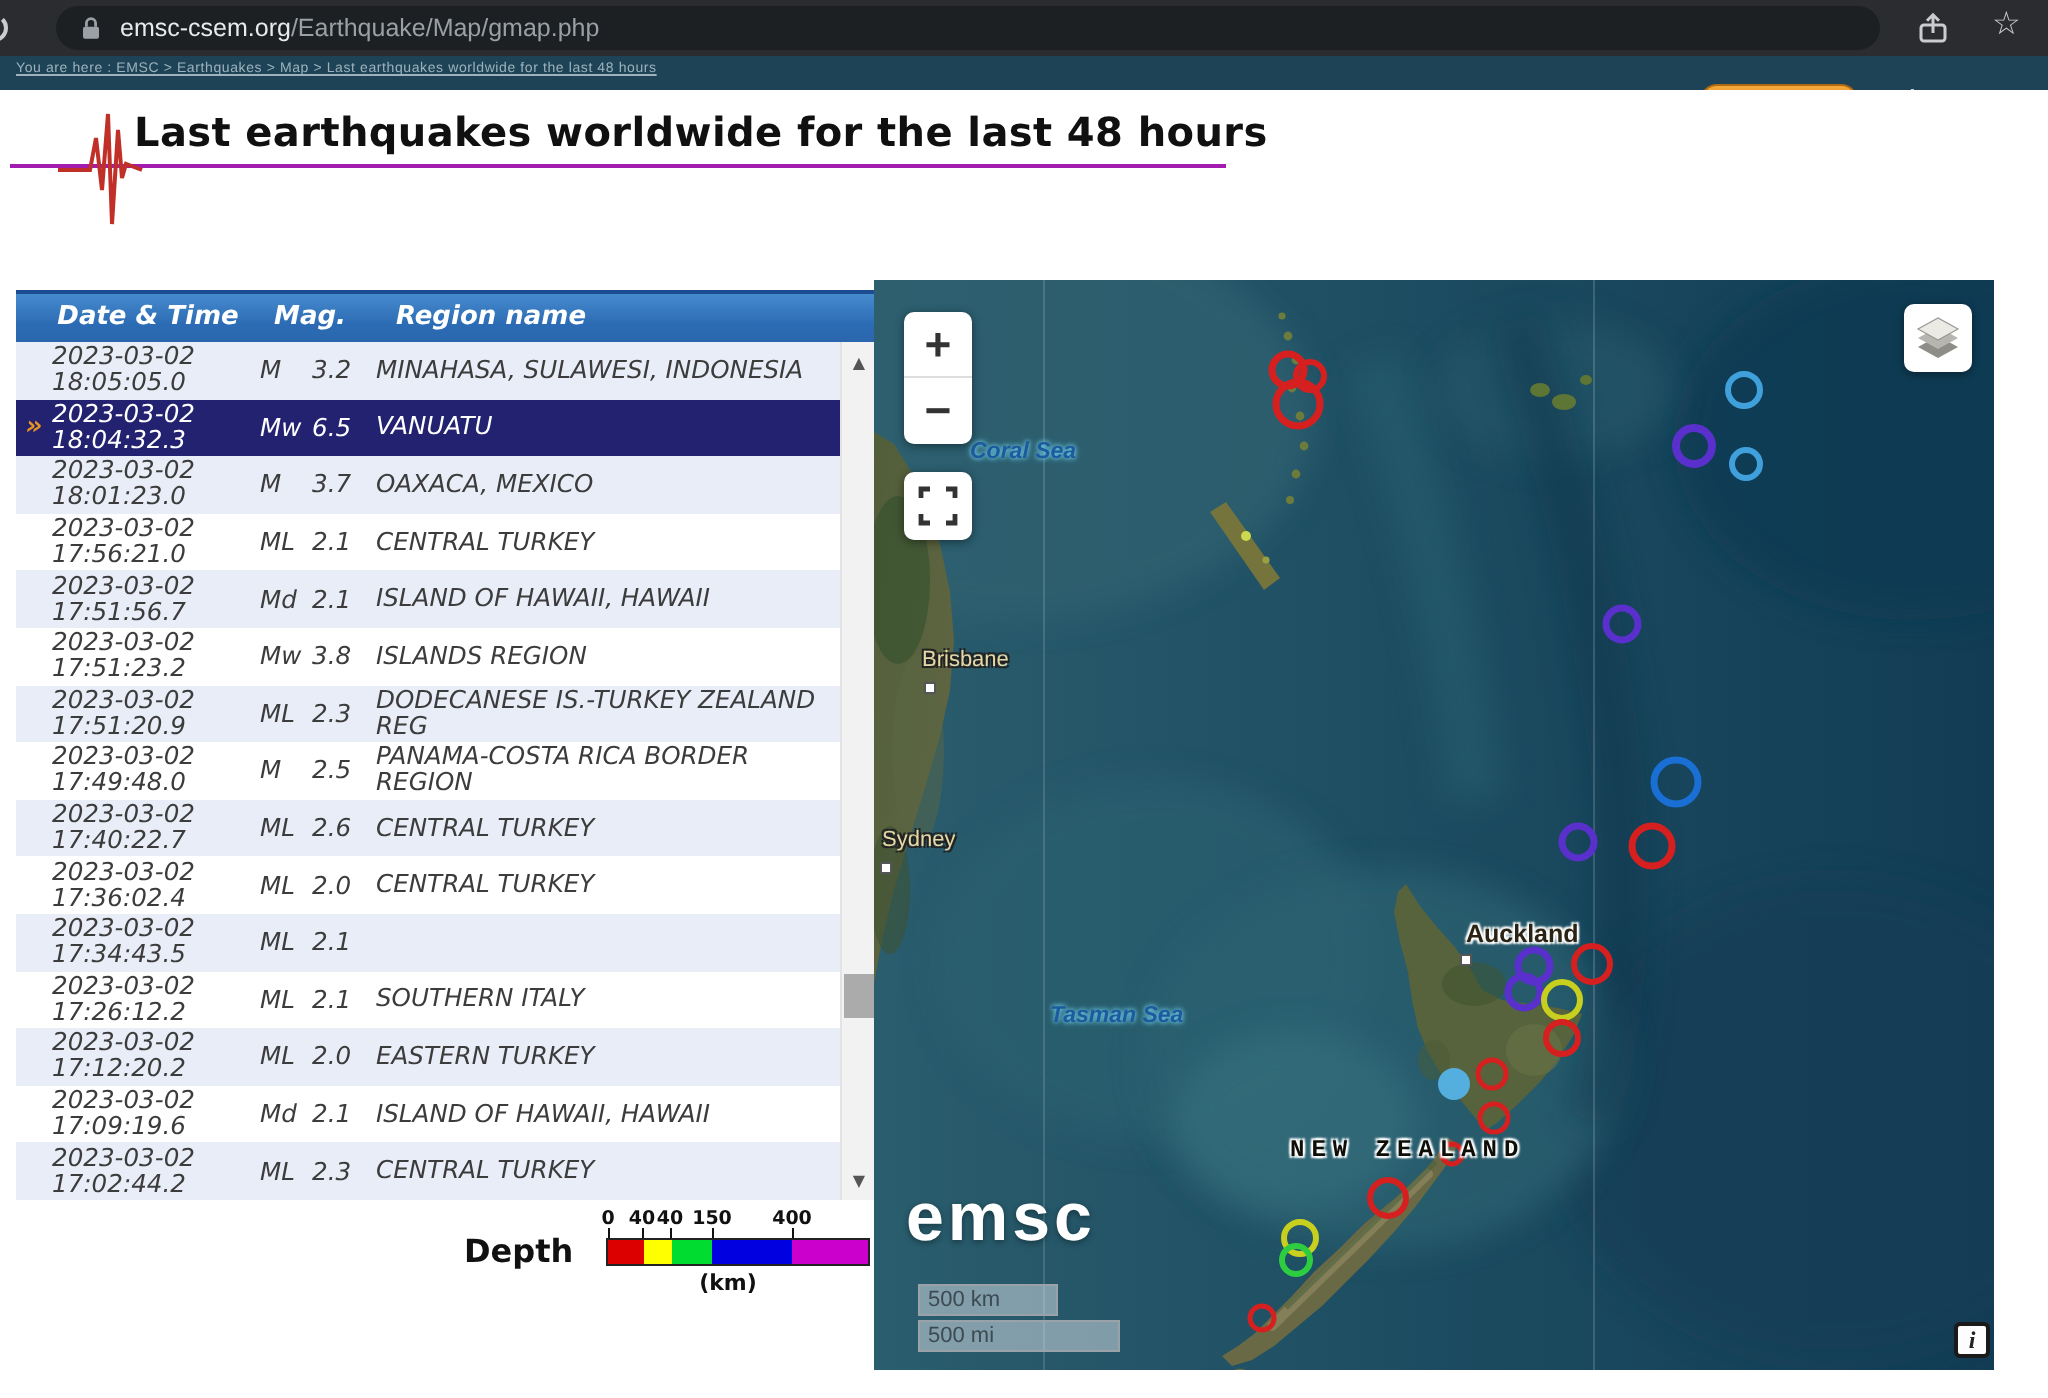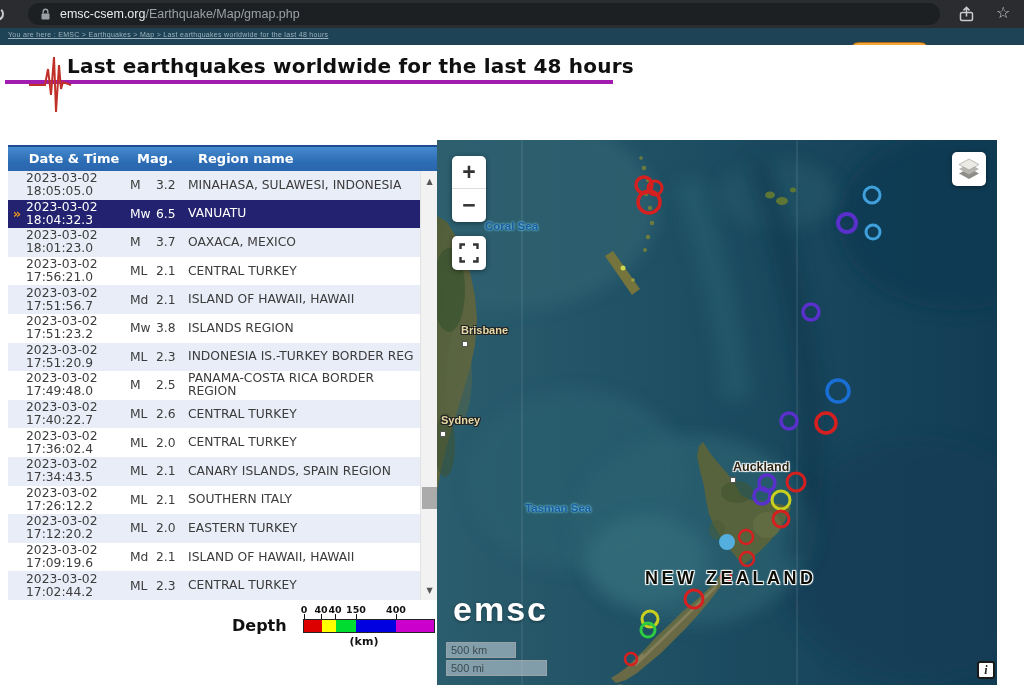--- a/index.html
+++ b/index.html
@@ -27,28 +27,28 @@
                 text-decoration:underline; letter-spacing:.3px; }
   .nav-right { display:flex; align-items:flex-start; gap:17px; margin-top:15px; }
   .sponsors { font-size:10px; color:#b9c6ce; margin-top:2px; white-space:nowrap; }
   .sponsor-name { font-size:11px; font-weight:bold; color:#eef3f6; margin-top:1px; letter-spacing:.5px;}
   .donate-btn { background:linear-gradient(#f5a93c,#d9820f); border:1px solid #b06a10; color:#3a2404;
        font-size:11px; font-weight:bold; padding:1px 20px 2px; border-radius:10px; margin-top:-1px; }
   .about { font-size:11.5px; font-weight:bold; color:#f2f6f8; margin-top:1px; white-space:nowrap;text-align:right; }
 
   
   .title-wrap { position:absolute; left:5px; top:54px; width:608px; height:30px;
-                border-bottom:4px solid #a21caf; }
+                border-bottom:2px solid #a21caf; }
   .title-wrap h1 { position:absolute; left:62px; top:0; font-size:20px; font-weight:bold; color:#101010;
                    font-family:"DejaVu Sans", sans-serif; white-space:nowrap; letter-spacing:.2px; }
   .seismo { position:absolute; left:24px; top:1px; overflow:visible; }
 
   
   .table-panel { position:absolute; left:8px; top:145px; width:429px; height:455px;
-                 font-family:"DejaVu Sans", sans-serif; }
+                 font-family:"DejaVu Sans", sans-serif;font-style:italic; }
   .thead { height:26px; display:flex; align-items:center; color:#fff; font-weight:bold; font-size:13px;
            background:linear-gradient(#4a8fd2, #2c6cb4 65%, #2a66ae);
            box-shadow: inset 0 2px 0 #1c4d92; }
   .h-mark { width:18px; } .h-date { width:96px; text-align:center; }
   .h-mag { width:66px; text-align:center; } .h-region { flex:1; padding-left:10px; }
   .tbody { position:relative; height:429px; }
   .rows { position:absolute; left:0; top:0; width:412px; }
   .trow { height:28.6px; display:flex; align-items:center; font-size:12.3px; color:#3c3c3c;
           background:#fff; cursor:pointer; }
   .trow.alt { background:#e9edf8; }
@@ -76,46 +76,46 @@
   .tick-label { position:absolute; top:0; transform:translateX(-50%); font-size:9.5px; font-weight:bold; color:#111; }
   .tick-mark { position:absolute; top:10px; width:1px; height:5px; background:#111; }
   .legend-unit { position:absolute; left:356px; top:31px; transform:translateX(-50%);
                  font-size:11px; font-weight:bold; color:#111; }
 
   
   .map { position:absolute; left:437px; top:140px; width:560px; height:545px; overflow:hidden;
          background:#16455c; }
   .map svg.base { position:absolute; left:0; top:0; }
 
-  .sea-label { position:absolute; font-size:11.5px; font-weight:bold; color:#1d5a9e;
+  .sea-label { position:absolute; font-size:11.5px; font-weight:bold; font-style:italic; color:#1d5a9e;
        text-shadow:0 0 3px #69c4de, 0 0 2px #69c4de; white-space:nowrap; }
-  .city-label { position:absolute; font-size:11px; font-weight:bold; color:#e6d9a8; white-space:nowrap;
+  .city-label { position:absolute; font-size:11px; font-weight:normal; color:#e6d9a8; white-space:nowrap;
        text-shadow:-1px -1px 0 #222, 1px -1px 0 #222, -1px 1px 0 #222, 1px 1px 0 #222; }
   .auckland-label { position:absolute; font-size:12.5px; font-weight:bold; color:#2a2213; white-space:nowrap;
        text-shadow:-1px -1px 1px #fff, 1px -1px 1px #fff, -1px 1px 1px #fff, 1px 1px 1px #fff; }
-  .nz-label { position:absolute; font-size:18px; font-weight:bold; letter-spacing:3.5px; color:#0e0e08;
-       white-space:nowrap; text-shadow:-1px -1px 1px #fff, 1px -1px 1px #fff, -1px 1px 1px #fff, 1px 1px 1px #fff; }
+  .nz-label { position:absolute; font-size:12px; font-weight:bold; letter-spacing:3.5px; color:#0e0e08;
+       white-space:nowrap; text-shadow:-1px -1px 1px #fff, 1px -1px 1px #fff, -1px 1px 1px #fff, 1px 1px 1px #fff;font-family:Liberation Mono, monospace; }
   .city-dot { position:absolute; width:6px; height:6px; background:#fff; border:1px solid #555; }
 
   .zoom-ctl { position:absolute; left:15px; top:16px; width:34px; background:#fff; border-radius:5px;
               box-shadow:0 1px 5px rgba(0,0,0,.45); overflow:hidden; }
   .zbtn { height:33px; display:flex; align-items:center; justify-content:center;
           font-size:23px; font-weight:bold; color:#333; cursor:pointer; }
   .zbtn:first-child { border-bottom:1px solid #ddd; }
   .fs-btn { position:absolute; left:15px; top:96px; width:34px; height:34px; background:#fff; border-radius:5px;
             box-shadow:0 1px 5px rgba(0,0,0,.45); display:flex; align-items:center; justify-content:center; }
   .layers-btn { position:absolute; left:515px; top:12px; width:34px; height:34px; background:#fff;
             border-radius:5px; box-shadow:0 1px 5px rgba(0,0,0,.45);
             display:flex; align-items:center; justify-content:center; }
   .attrib-btn { position:absolute; left:540px; top:521px; width:18px; height:18px; background:#fdfdfd;
             border:2px solid #1a1a1a; border-radius:3px; display:flex; align-items:center; justify-content:center;
             font-family:"Liberation Serif", serif; font-style:italic; font-weight:bold; font-size:12px; color:#222; }
   .watermark { position:absolute; left:16px; top:450px; font-size:34px; font-weight:bold; color:#fff;
             letter-spacing:2px; text-shadow:0 1px 3px rgba(0,0,0,.4); }
-  .scale-box { position:absolute; left:9px; height:16px; background:rgba(205,215,222,.55);
+  .scale-box { position:absolute; left:22px; height:16px; background:rgba(205,215,222,.55);
             border:1px solid #98a2a8; font-size:11px; color:#3c4a52; padding-left:4px; line-height:14px; }
   .scale-km { top:502px; width:70px; } .scale-mi { top:520px; width:101px; }
 </style>
 </head>
 <body>
 
 <div class="page">
 
   <div class="browser-bar">
     <div class="refresh-sliver">
@@ -201,21 +201,21 @@
             <span class="c-date">2023-03-02<br>17:51:23.2</span>
             <span class="c-mtype">Mw</span>
             <span class="c-mval">3.8</span>
             <span class="c-region">ISLANDS REGION</span>
           </div>
           <div class="trow alt">
             <span class="c-mark"></span>
             <span class="c-date">2023-03-02<br>17:51:20.9</span>
             <span class="c-mtype">ML</span>
             <span class="c-mval">2.3</span>
-            <span class="c-region">INDONESIA IS.-TURKEY BORDER REG</span>
+            <span class="c-region">DODECANESE IS.-TURKEY ZEALAND REG</span>
           </div>
           <div class="trow">
             <span class="c-mark"></span>
             <span class="c-date">2023-03-02<br>17:49:48.0</span>
             <span class="c-mtype">M</span>
             <span class="c-mval">2.5</span>
             <span class="c-region">PANAMA-COSTA RICA BORDER REGION</span>
           </div>
           <div class="trow alt">
             <span class="c-mark"></span>
@@ -229,21 +229,20 @@
             <span class="c-date">2023-03-02<br>17:36:02.4</span>
             <span class="c-mtype">ML</span>
             <span class="c-mval">2.0</span>
             <span class="c-region">CENTRAL TURKEY</span>
           </div>
           <div class="trow alt">
             <span class="c-mark"></span>
             <span class="c-date">2023-03-02<br>17:34:43.5</span>
             <span class="c-mtype">ML</span>
             <span class="c-mval">2.1</span>
-            <span class="c-region">CANARY ISLANDS, SPAIN REGION</span>
           </div>
           <div class="trow">
             <span class="c-mark"></span>
             <span class="c-date">2023-03-02<br>17:26:12.2</span>
             <span class="c-mtype">ML</span>
             <span class="c-mval">2.1</span>
             <span class="c-region">SOUTHERN ITALY</span>
           </div>
           <div class="trow alt">
             <span class="c-mark"></span>

